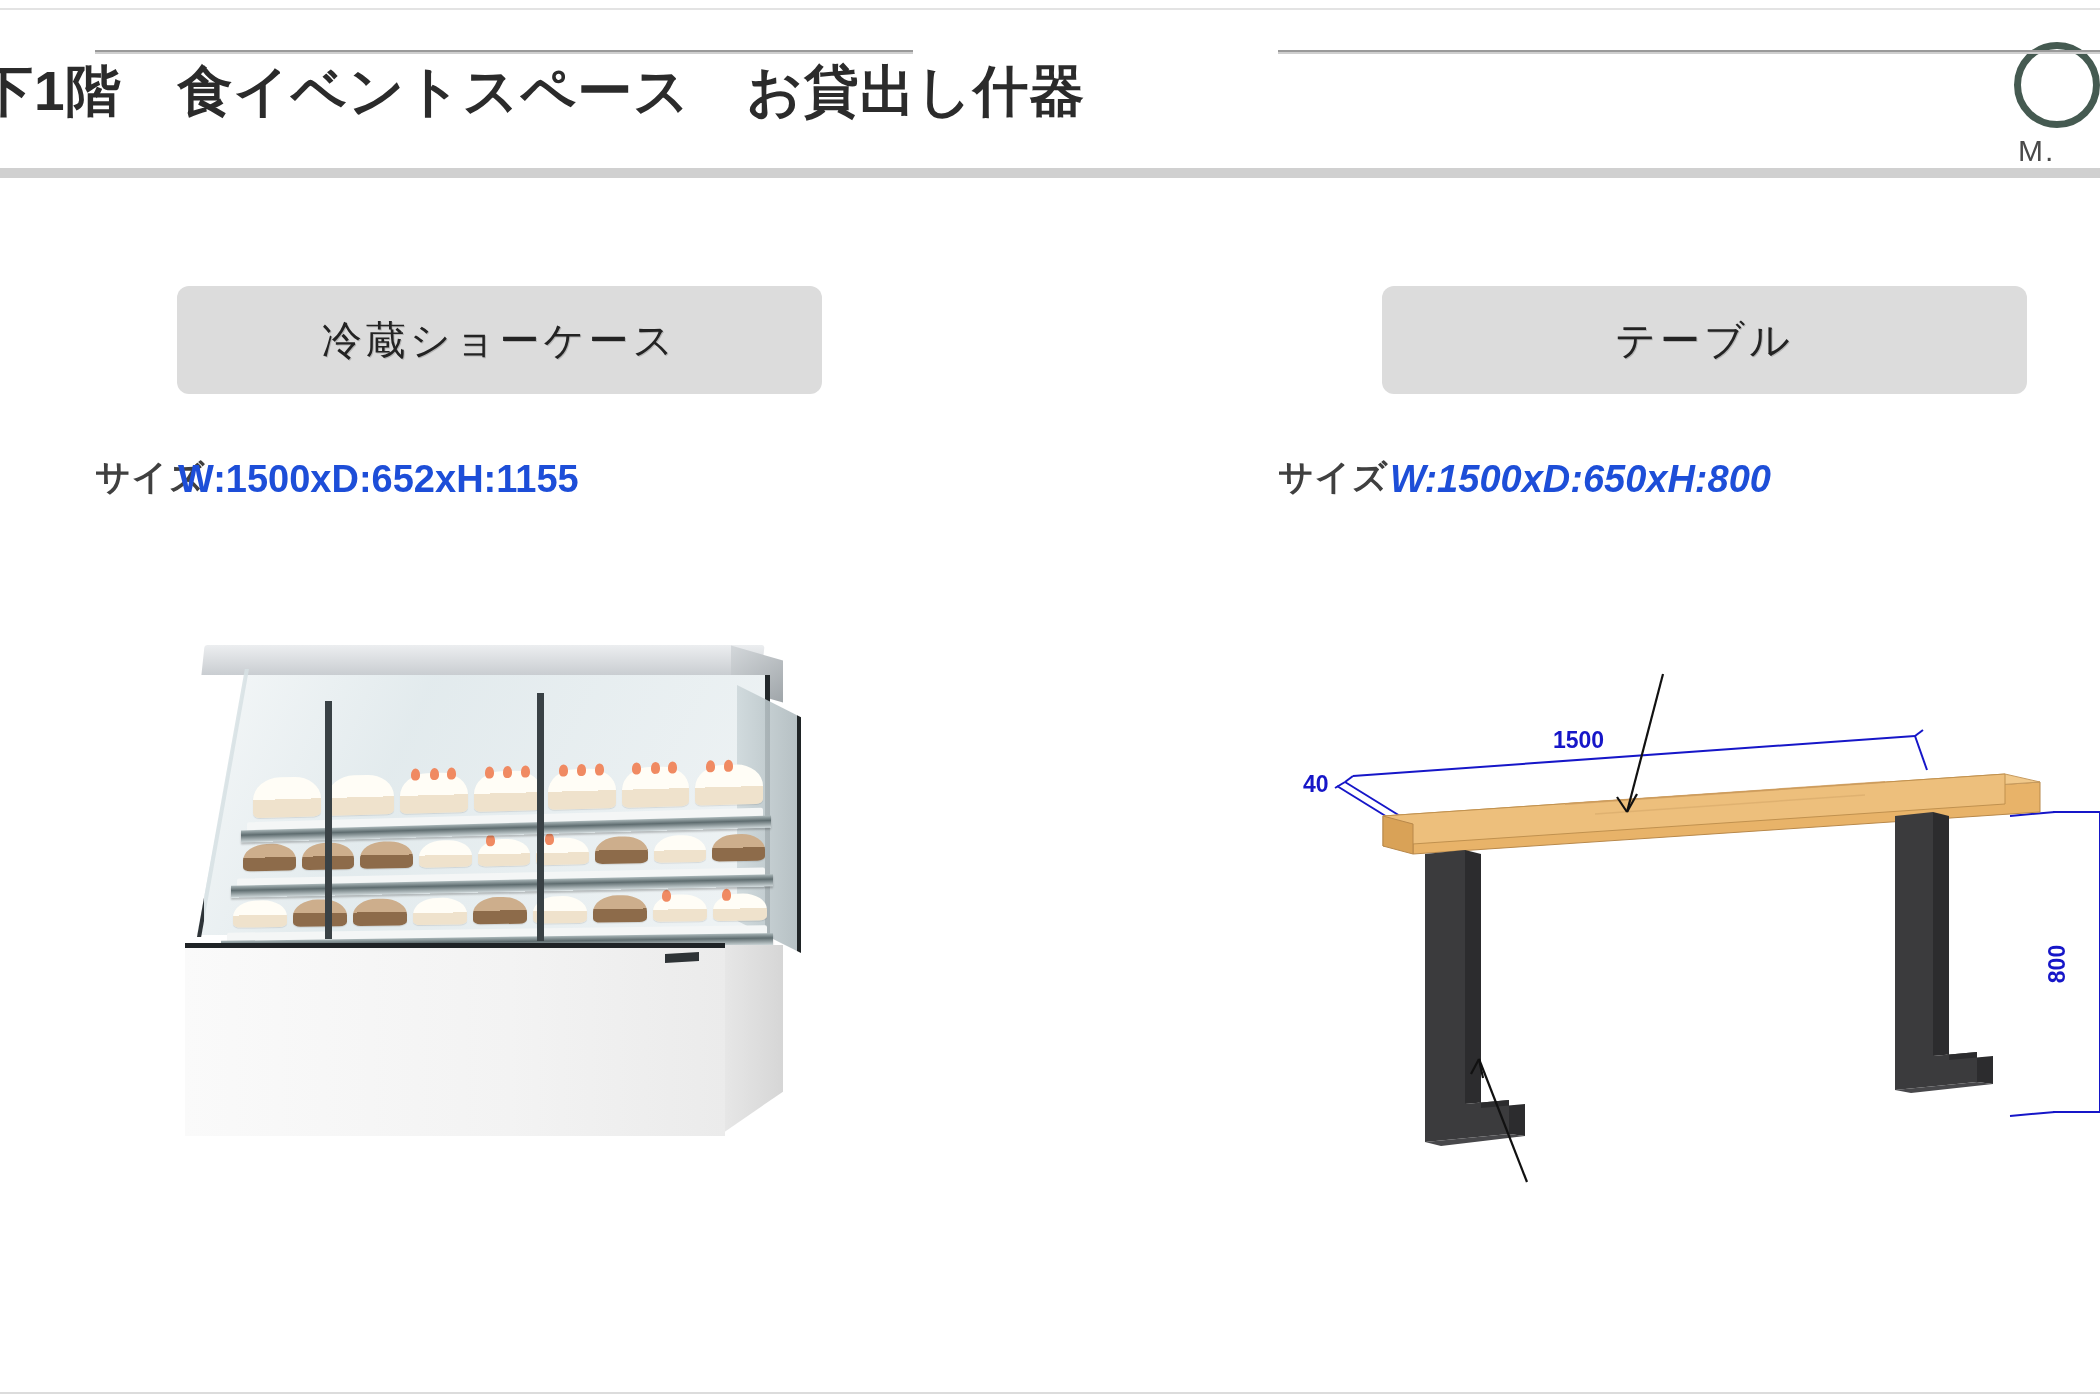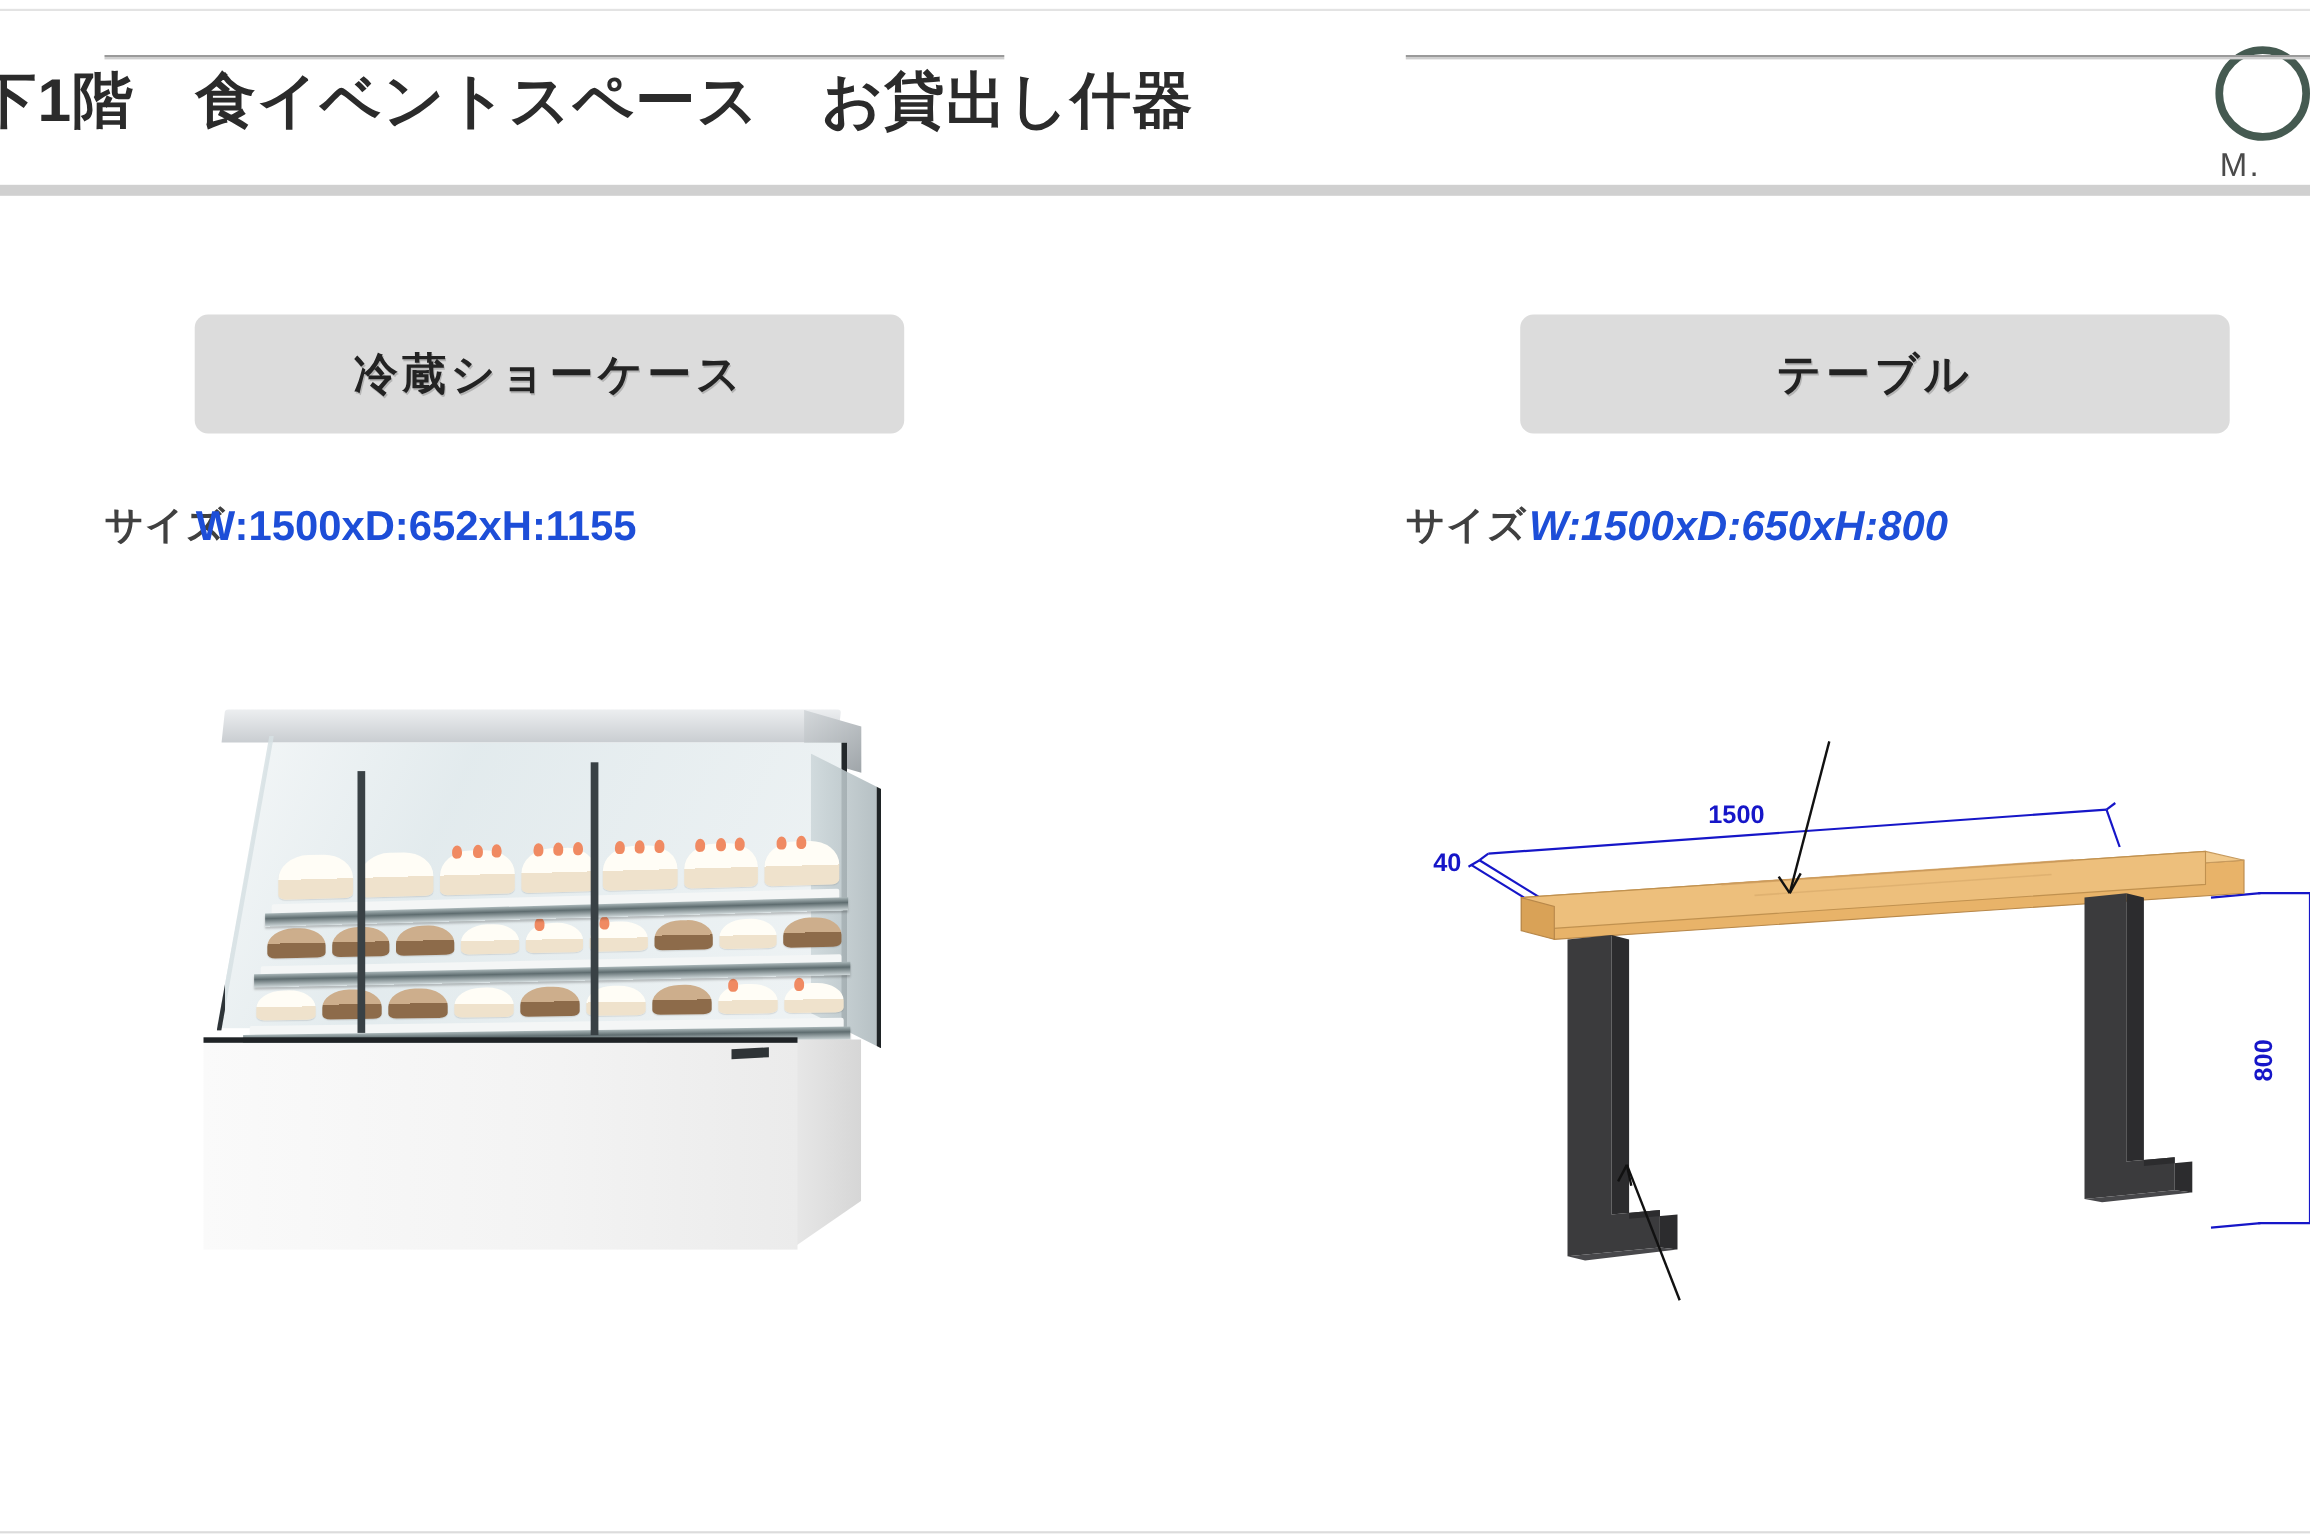--- a/index.html
+++ b/index.html
@@ -105,21 +105,21 @@
     border-radius: 12px;
     display: flex;
     align-items: center;
     justify-content: center;
   }
   #col-showcase .section-pill { left: 177px; width: 645px; }
   #col-table    .section-pill { left: 352px; width: 645px; }
 
   .section-pill-label {
     font-size: 40px;
-    font-weight: 700;
+    font-weight: 400;
     color: #232323;
     letter-spacing: 4px;
     text-shadow: 1px 1px 0 rgba(0,0,0,0.18);
   }
 
   
   .size-row { position: absolute; top: 448px; height: 52px; }
   #col-showcase .size-row { left: 95px; width: 830px; }
 
   .size-label {

